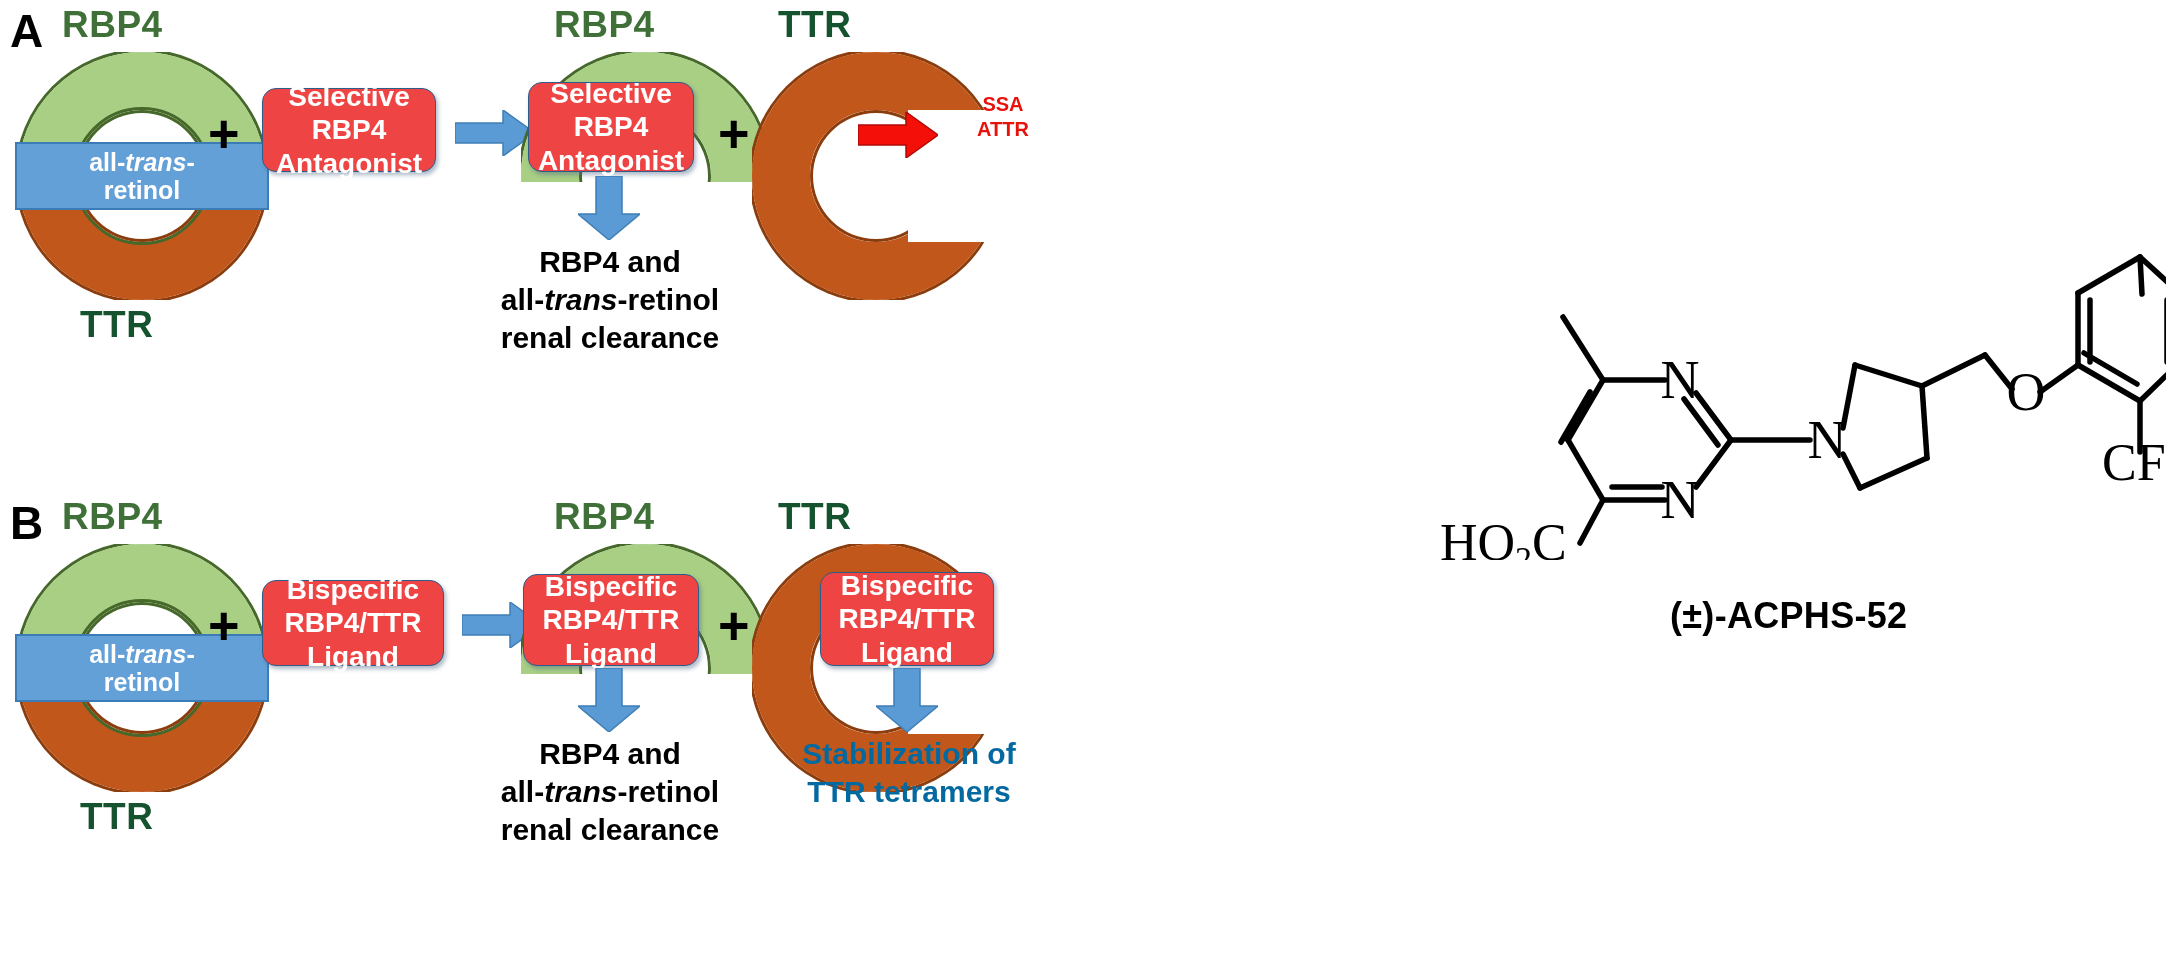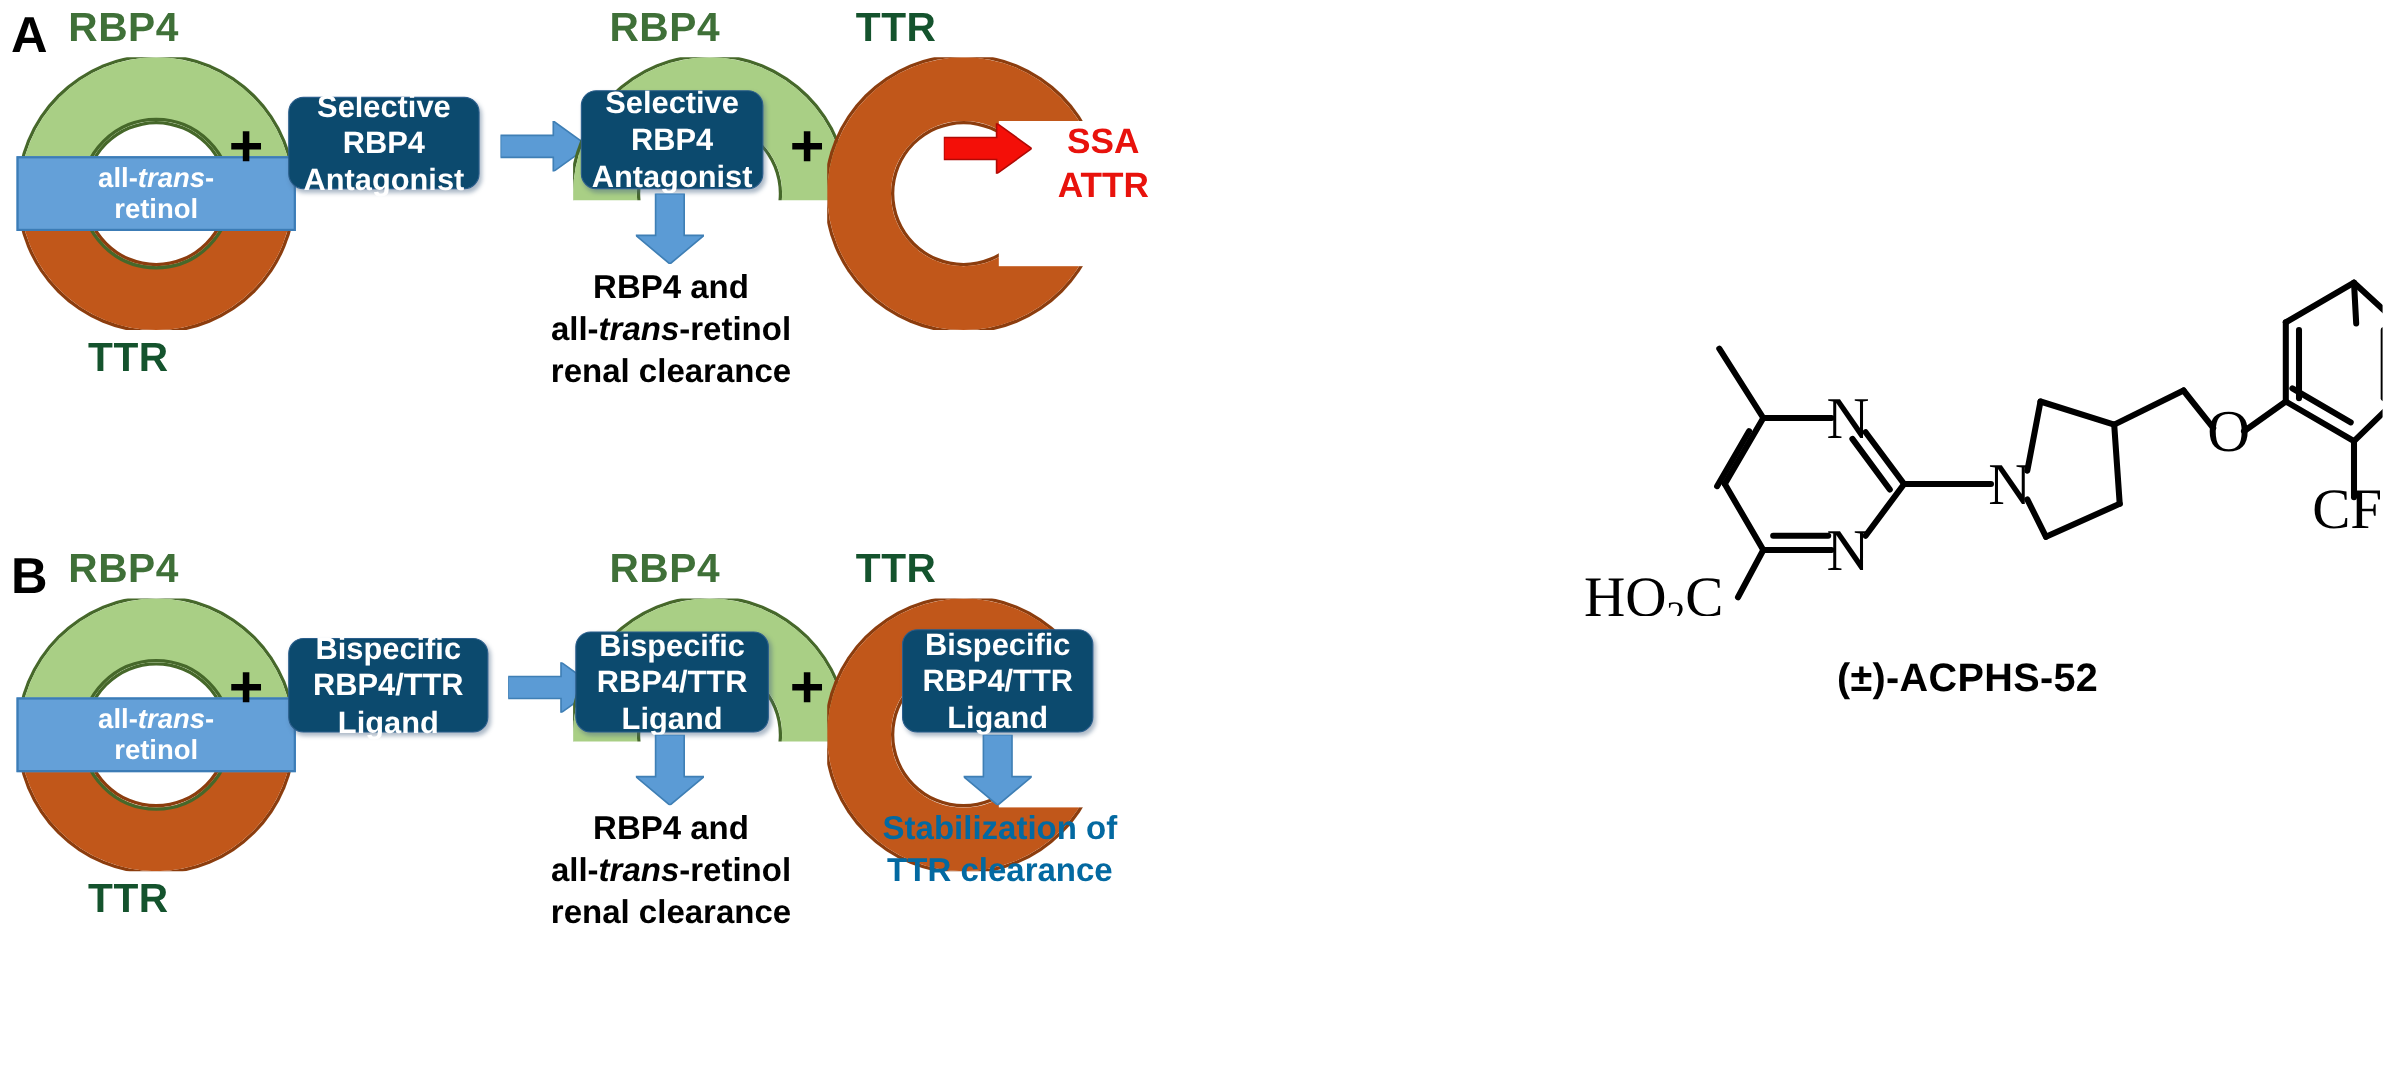--- a/index.html
+++ b/index.html
@@ -50,21 +50,21 @@
   
   .arc{position:absolute;width:248px;height:130px;overflow:hidden;}
   .arc .inner{
       position:absolute;left:0;top:0;width:248px;height:248px;border-radius:50%;
       box-sizing:border-box;border:58px solid #a9cf85;
       box-shadow:inset 0 0 0 3px #46682a, 0 0 0 3px #46682a;
   }
 
   
   .drugbox{
-      position:absolute;background:#0c4a6e;border-radius:14px;
+      position:absolute;background:#ef4444;border-radius:14px;
       color:#ffffff;font-weight:bold;font-size:28px;line-height:1.2;
       display:flex;align-items:center;justify-content:center;text-align:center;
       box-shadow:2px 3px 4px rgba(70,100,130,.45);
       border:1px solid #2b5e8c;
   }
 
   
   .plus{font-size:54px;font-weight:bold;color:#000;line-height:1;}
 
   
@@ -155,21 +155,21 @@
 
 <div class="cring" style="left:752px;top:52px;">
   <div class="inner"></div>
   <div class="mask"></div>
 </div>
 
 <svg class="arrow-r" style="left:858px;top:112px;" width="80" height="46" viewBox="0 0 80 46">
   <polygon points="0,13 48,13 48,0 80,23 48,46 48,33 0,33" fill="#f40f08" stroke="#b00a05" stroke-width="1.5"></polygon>
 </svg>
 
-<div class="outcome outcome-red" style="left:918px;top:108px;width:170px;font-size:32px;">
+<div class="outcome outcome-red" style="left:918px;top:92px;width:170px;font-size:20px;">
   <span>SSA</span><br>
   <span>ATTR</span>
 </div>
 
 <div class="abs panel-letter" style="left:10px;top:500px;">B</div>
 
 <div class="abs lbl-rbp4" style="left:62px;top:496px;">RBP4</div>
 
 <div class="ring" style="left:18px;top:544px;">
   <div class="half top">
@@ -242,21 +242,21 @@
     <span>Ligand</span>
   </span>
 </div>
 
 <svg class="arrow-d" style="left:876px;top:668px;" width="62" height="64" viewBox="0 0 62 64">
   <polygon points="18,0 44,0 44,38 62,38 31,64 0,38 18,38" fill="#5b9bd5" stroke="#3f7fb5" stroke-width="1.5"></polygon>
 </svg>
 
 <div class="outcome outcome-brown" style="left:778px;top:735px;width:262px;">
   <span>Stabilization of</span><br>
-  <span>TTR clearance</span>
+  <span>TTR tetramers</span>
 </div>
 
 <svg class="chem" style="left:1440px;top:140px;" width="740" height="420" viewBox="0 0 740 420">
   <g stroke="#000" stroke-width="5.5" fill="none" stroke-linecap="round" stroke-linejoin="round">
 
     <line x1="123" y1="177" x2="163" y2="240"></line>
 
     <line x1="163" y1="240" x2="225" y2="240"></line>
     <line x1="163" y1="240" x2="128" y2="300"></line>
     <line x1="150" y1="252" x2="121" y2="302"></line>

